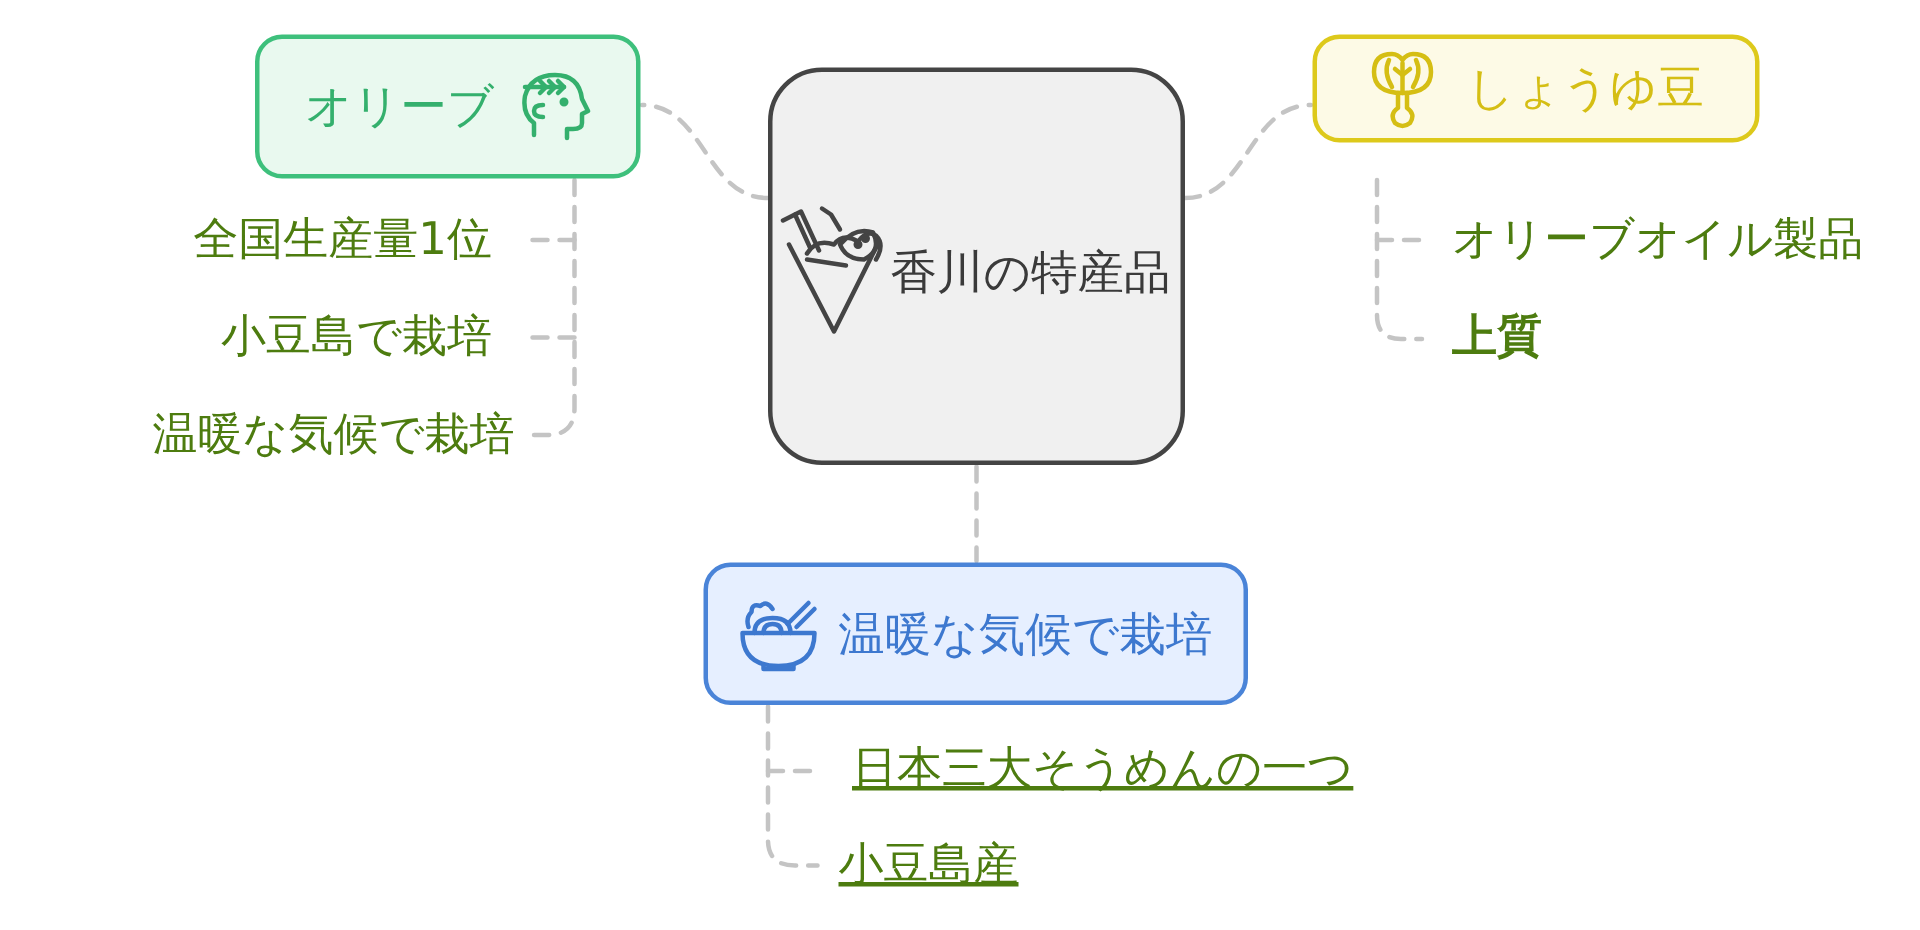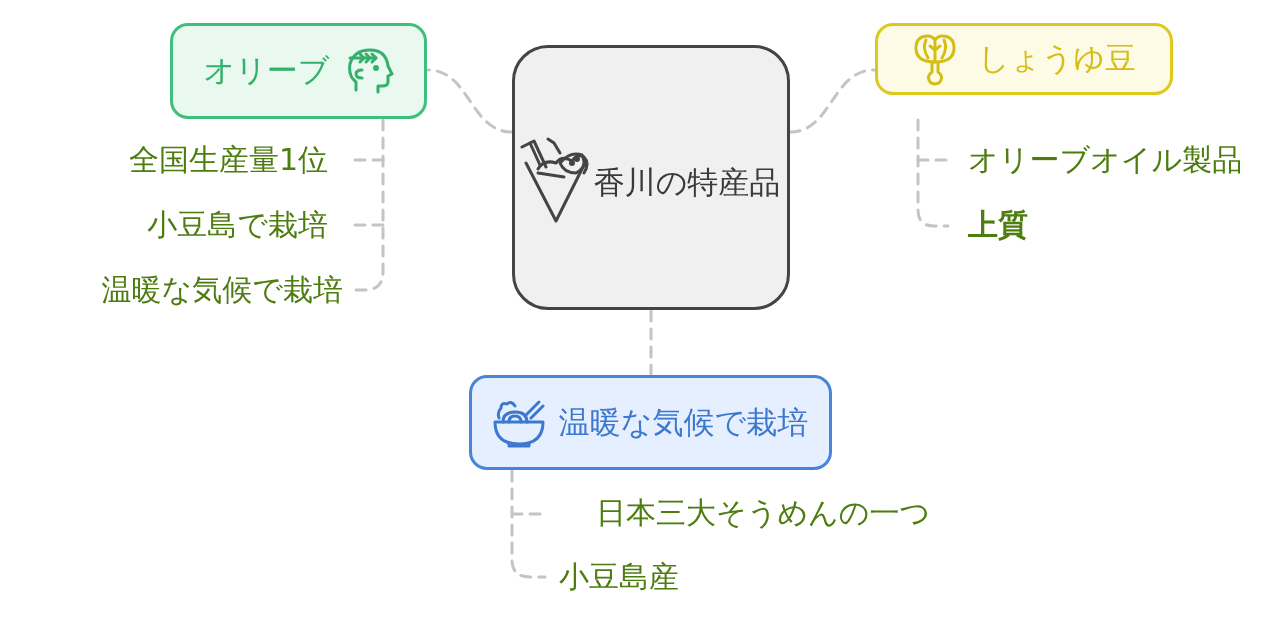--- a/index.html
+++ b/index.html
@@ -131,14 +131,14 @@
   <span class="label">温暖な気候で栽培</span>
 </div>
 
 <div class="leaf right-align" style="right: 952px; top: 140px;">全国生産量1位</div>
 <div class="leaf right-align" style="right: 952px; top: 205px;">小豆島で栽培</div>
 <div class="leaf right-align" style="right: 937px; top: 270px;">温暖な気候で栽培</div>
 
 <div class="leaf" style="left: 968px; top: 140px;">オリーブオイル製品</div>
 <div class="leaf" style="left: 968px; top: 205px; font-weight: bold;">上質</div>
 
-<div class="leaf" style="left: 596px; top: 493px;">日本三大そうめんの一つ</div>
-<div class="leaf" style="left: 559px; top: 557px;">小豆島産</div>
+<div class="leaf" style="left: 568px; top: 493px; text-decoration: underline;">日本三大そうめんの一つ</div>
+<div class="leaf" style="left: 559px; top: 557px; text-decoration: underline;">小豆島産</div>
 
 </body></html>

